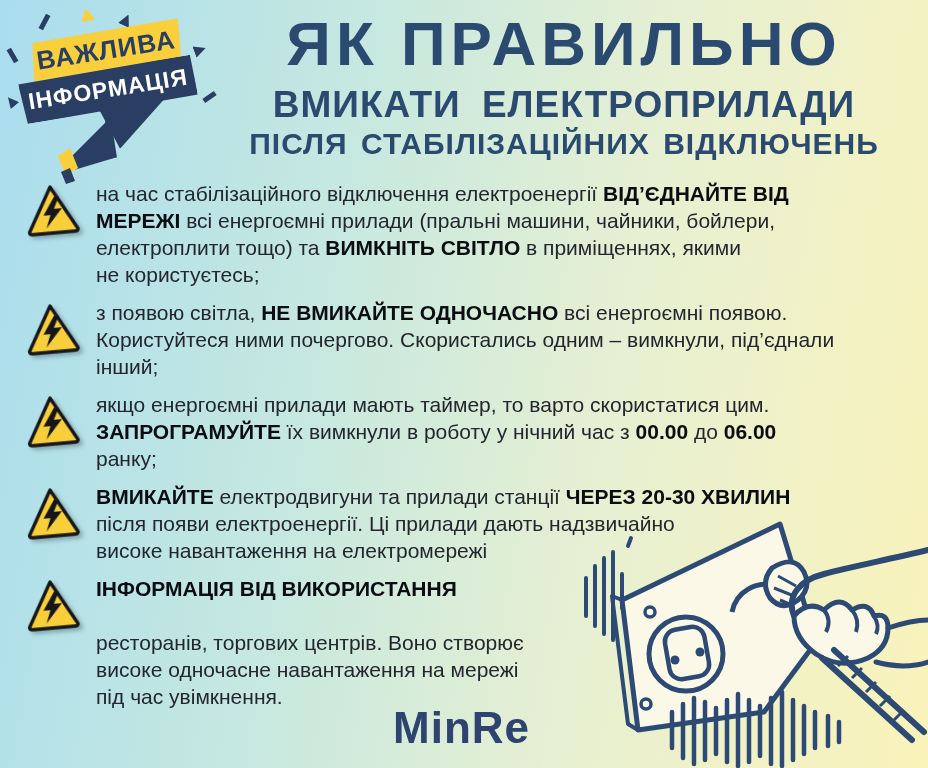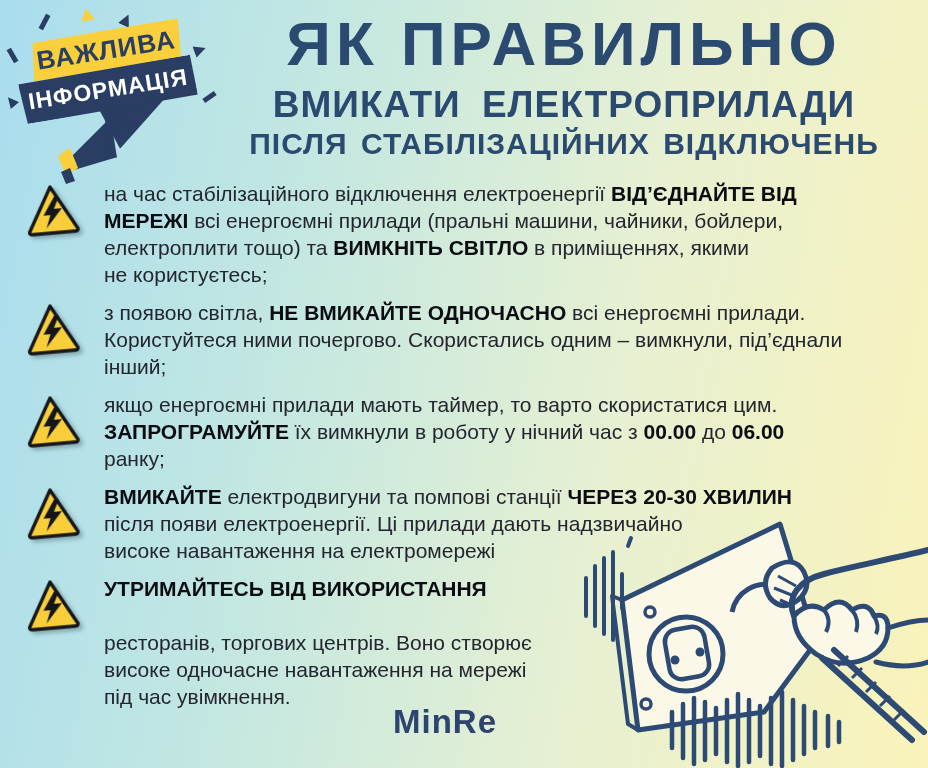--- a/index.html
+++ b/index.html
@@ -29,27 +29,27 @@
   .confetti-piece{position:absolute;}
   .c-navy{background:#293e62;} .c-yellow{background:#f9d03c;}
   .c-tri{clip-path:polygon(50% 0,100% 100%,0 100%);}
   
   .title{position:absolute;left:204px;top:4px;width:720px;text-align:center;color:#2b4a70;font-weight:700;}
   .t1{font-size:62px;line-height:80px;letter-spacing:5px;white-space:nowrap;}
   .t2{font-size:37px;line-height:42px;letter-spacing:1px;word-spacing:10px;white-space:nowrap;}
   .t3{font-size:30px;line-height:36px;letter-spacing:1px;word-spacing:4px;white-space:nowrap;}
   
   .advice-list{position:absolute;left:24px;top:180px;width:894px;margin:0;padding:0;list-style:none;}
-  .advice-item{display:flex;gap:24px;margin:0 0 11px 0;}
+  .advice-item{display:flex;gap:16px;margin:0 0 11px 0;}
   .warn-icon{flex:none;width:56px;height:54px;margin-top:3px;transform:rotate(-5deg);
     filter:drop-shadow(3px 3px 2px rgba(70,95,105,.45));}
   .advice-text{margin:0;max-width:822px;font-size:21px;line-height:27px;color:#23262e;}
   .advice-text .b{font-weight:700;color:#0b0d12;}
   
-  .logo{position:absolute;left:393px;top:703px;font-size:33px;font-weight:700;color:#2e4370;letter-spacing:1px;}
+  .logo{position:absolute;left:393px;top:703px;font-size:44px;font-weight:700;color:#2e4370;letter-spacing:1px;}
   .illustration{position:absolute;right:0;bottom:0;width:352px;height:252px;}
 </style>
 </head>
 <body>
 
 <div class="poster">
 
   <div class="badge">
 
     <div>
@@ -92,42 +92,42 @@
       <path d="M28 4 L52 47 Q53 50 49 50 L7 50 Q3 50 4 47 Z" fill="#f8cf3a" stroke="#15161a" stroke-width="3.5" stroke-linejoin="round"></path>
       <path d="M31 14 L19 32 L26 32 L21 45 L38 26 L30 26 L36 14 Z" fill="#15161a"></path>
     </svg>
   <p class="advice-text"><span>на час стабілізаційного відключення електроенергії </span><span class="b">ВІД’ЄДНАЙТЕ ВІД</span><br><span class="b">МЕРЕЖІ</span><span> всі енергоємні прилади (пральні машини, чайники, бойлери,</span><br><span>електроплити тощо) та </span><span class="b">ВИМКНІТЬ СВІТЛО</span><span> в приміщеннях, якими</span><br><span>не користуєтесь;</span></p>
       </li>
       <li class="advice-item">
     <svg class="warn-icon" viewBox="0 0 56 54">
       <path d="M28 4 L52 47 Q53 50 49 50 L7 50 Q3 50 4 47 Z" fill="#f8cf3a" stroke="#15161a" stroke-width="3.5" stroke-linejoin="round"></path>
       <path d="M31 14 L19 32 L26 32 L21 45 L38 26 L30 26 L36 14 Z" fill="#15161a"></path>
     </svg>
-  <p class="advice-text"><span>з появою світла, </span><span class="b">НЕ ВМИКАЙТЕ ОДНОЧАСНО</span><span> всі енергоємні прилади.</span><br><span>Користуйтеся ними почергово. Скористались одним – вимкнули, під’єднали</span><br><span>інший;</span></p>
+  <p class="advice-text"><span>з появою світла, </span><span class="b">НЕ ВМИКАЙТЕ ОДНОЧАСНО</span><span> всі енергоємні появою.</span><br><span>Користуйтеся ними почергово. Скористались одним – вимкнули, під’єднали</span><br><span>інший;</span></p>
       </li>
       <li class="advice-item">
     <svg class="warn-icon" viewBox="0 0 56 54">
       <path d="M28 4 L52 47 Q53 50 49 50 L7 50 Q3 50 4 47 Z" fill="#f8cf3a" stroke="#15161a" stroke-width="3.5" stroke-linejoin="round"></path>
       <path d="M31 14 L19 32 L26 32 L21 45 L38 26 L30 26 L36 14 Z" fill="#15161a"></path>
     </svg>
   <p class="advice-text"><span>якщо енергоємні прилади мають таймер, то варто скористатися цим.</span><br><span class="b">ЗАПРОГРАМУЙТЕ</span><span> їх вимкнули в роботу у нічний час з </span><span class="b">00.00</span><span> до </span><span class="b">06.00</span><br><span>ранку;</span></p>
       </li>
       <li class="advice-item">
     <svg class="warn-icon" viewBox="0 0 56 54">
       <path d="M28 4 L52 47 Q53 50 49 50 L7 50 Q3 50 4 47 Z" fill="#f8cf3a" stroke="#15161a" stroke-width="3.5" stroke-linejoin="round"></path>
       <path d="M31 14 L19 32 L26 32 L21 45 L38 26 L30 26 L36 14 Z" fill="#15161a"></path>
     </svg>
-  <p class="advice-text"><span class="b">ВМИКАЙТЕ</span><span> електродвигуни та помпові станції </span><span class="b">ЧЕРЕЗ 20-30 ХВИЛИН</span><br><span>після появи електроенергії. Ці прилади дають надзвичайно</span><br><span>високе навантаження на електромережі</span><br></p>
+  <p class="advice-text"><span class="b">ВМИКАЙТЕ</span><span> електродвигуни та прилади станції </span><span class="b">ЧЕРЕЗ 20-30 ХВИЛИН</span><br><span>після появи електроенергії. Ці прилади дають надзвичайно</span><br><span>високе навантаження на електромережі</span><br></p>
       </li>
       <li class="advice-item">
     <svg class="warn-icon" viewBox="0 0 56 54">
       <path d="M28 4 L52 47 Q53 50 49 50 L7 50 Q3 50 4 47 Z" fill="#f8cf3a" stroke="#15161a" stroke-width="3.5" stroke-linejoin="round"></path>
       <path d="M31 14 L19 32 L26 32 L21 45 L38 26 L30 26 L36 14 Z" fill="#15161a"></path>
     </svg>
-  <p class="advice-text"><span class="b">УТРИМАЙТЕСЬ ВІД ВИКОРИСТАННЯ</span><br><br><span>ресторанів, торгових центрів. Воно створює</span><br><span>високе одночасне навантаження на мережі</span><br><span>під час увімкнення.</span></p>
+  <p class="advice-text"><span class="b">ІНФОРМАЦІЯ ВІД ВИКОРИСТАННЯ</span><br><br><span>ресторанів, торгових центрів. Воно створює</span><br><span>високе одночасне навантаження на мережі</span><br><span>під час увімкнення.</span></p>
       </li>
     </ul>
 
   <svg class="illustration" viewBox="0 0 352 252">
     <g stroke="#2c4a74" stroke-width="4" stroke-linecap="round" fill="none">
 
       <line x1="10" y1="62" x2="10" y2="100"></line>
       <line x1="19" y1="50" x2="19" y2="110"></line>
       <line x1="28" y1="42" x2="28" y2="118"></line>
       <line x1="37" y1="36" x2="37" y2="124"></line>

